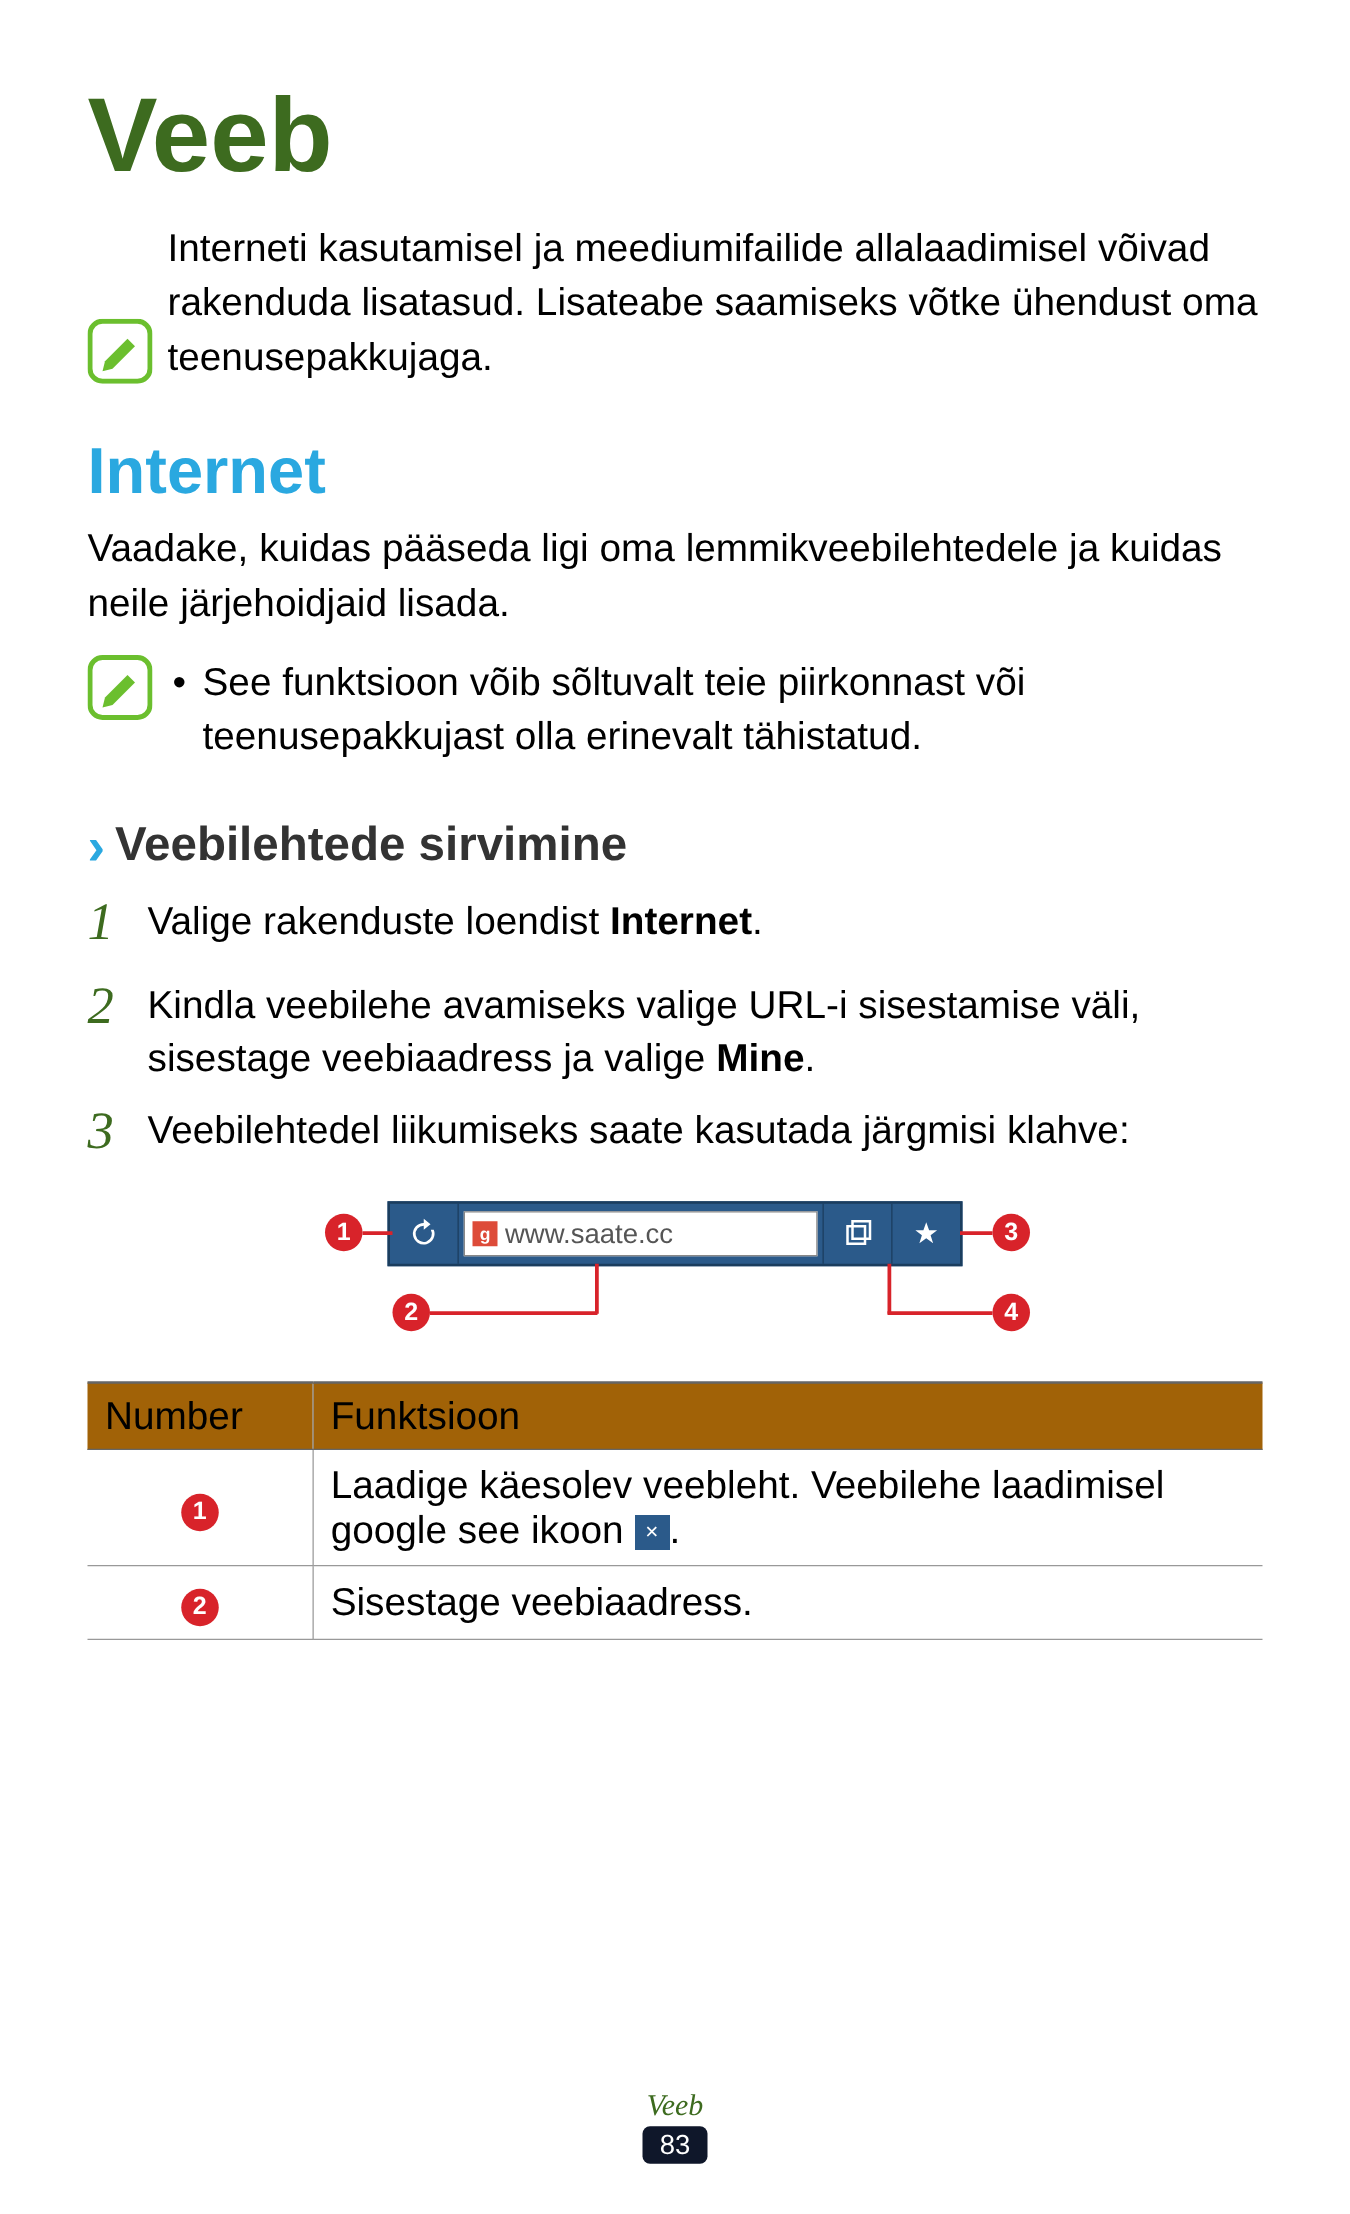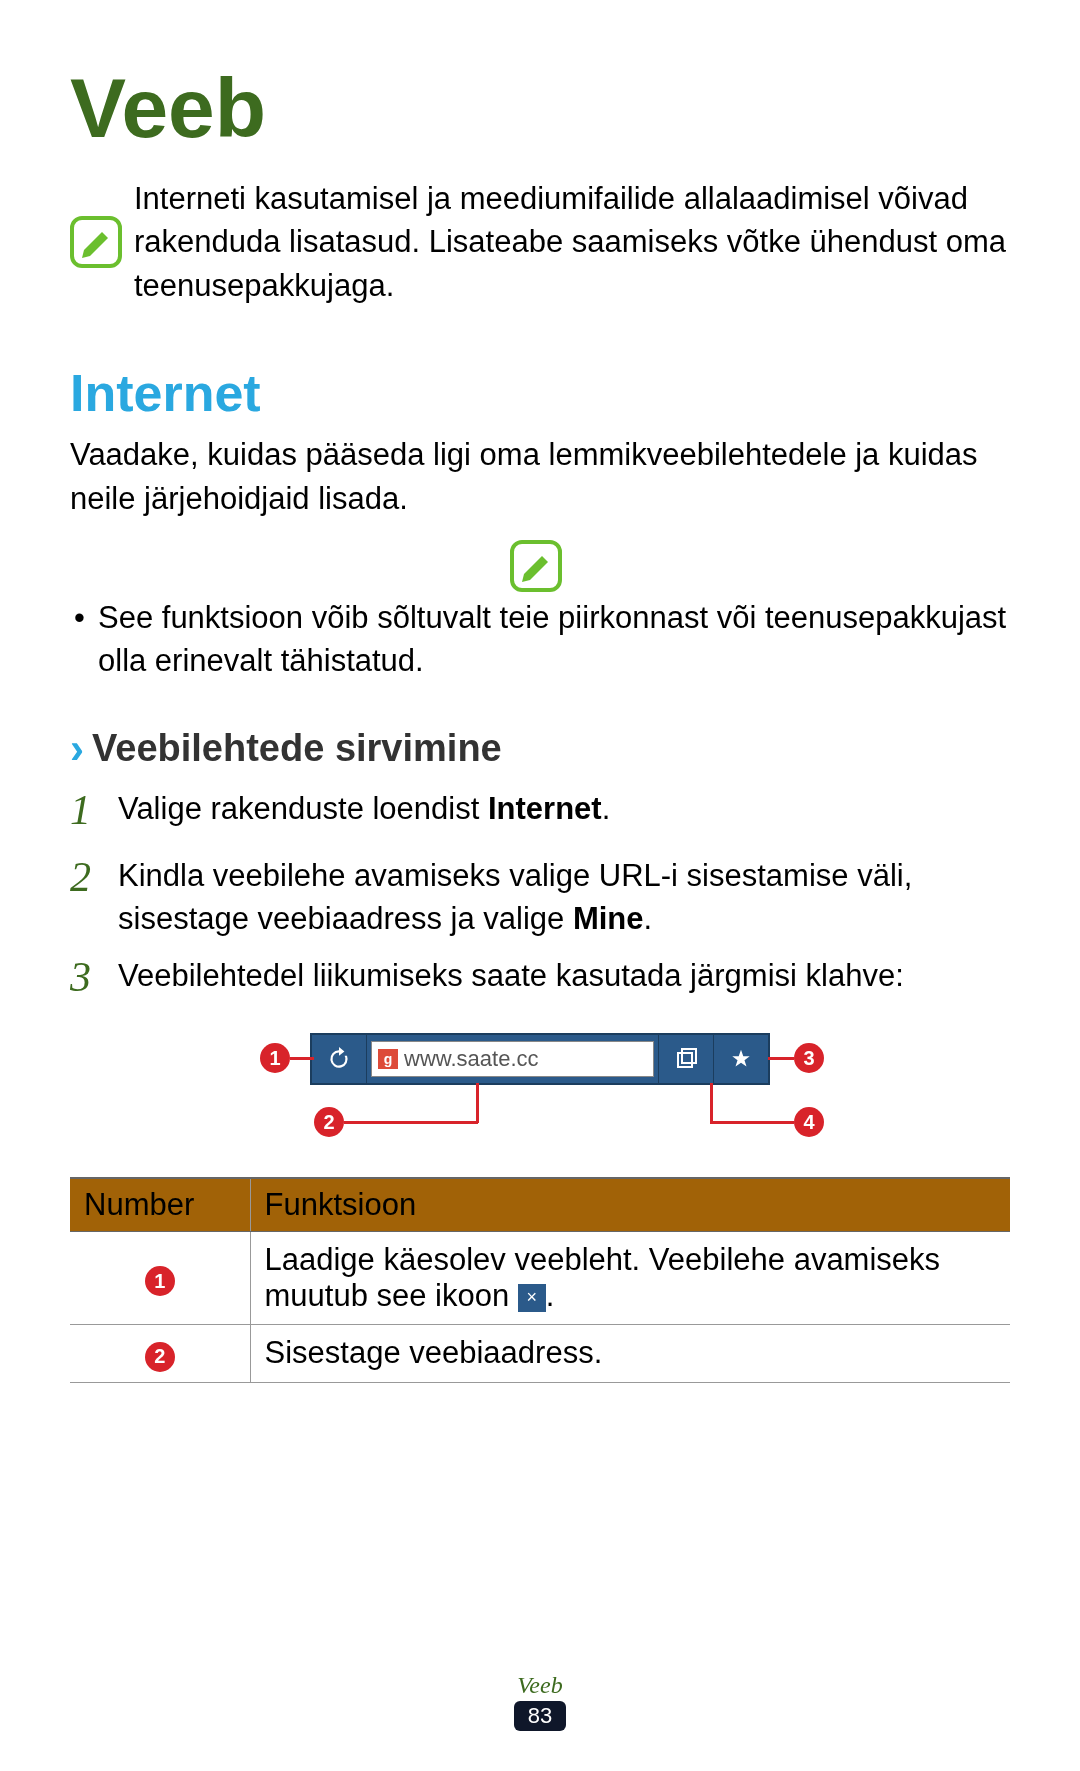--- a/index.html
+++ b/index.html
@@ -17,22 +17,22 @@
     border-radius: 19px;
   }
   .title {
     font-size: 84px;
     font-weight: bold;
     color: #3d6b1f;
     margin: 0 0 20px 0;
   }
   .note-block {
     display: flex;
-    align-items: center;
-    margin-bottom: 56px;
+    align-items: flex-end;
+    margin-bottom: 40px;
   }
   .note-icon {
     flex: 0 0 56px;
     margin-right: 8px;
   }
   .note-icon svg { display: block; }
   .note-text {
     font-size: 31px;
     line-height: 1.4;
     color: #000;
@@ -44,23 +44,22 @@
     color: #2aa8e0;
     margin: 40px 0 10px 0;
   }
   .section-desc {
     font-size: 31px;
     line-height: 1.4;
     margin: 0 0 20px 0;
   }
   .inner-note {
     display: flex;
-    align-items: center;
+    align-items: flex-start;
     margin-bottom: 30px;
-    flex-direction: column;
   }
   .inner-note .note-content {
     flex: 1;
     font-size: 31px;
     line-height: 1.4;
   }
   .bullet-list {
     list-style: none;
     padding: 0;
     margin: 0;
@@ -379,21 +378,21 @@
         <th>Number</th>
         <th>Funktsioon</th>
       </tr>
     </thead>
     <tbody>
       <tr>
         <td>
           <span class="row-marker">1</span>
         </td>
         <td>
-          <span>Laadige käesolev veebleht. Veebilehe avamiseks muutub see ikoon </span><span class="inline-icon">×</span><span>.</span>
+          <span>Laadige käesolev veebleht. Veebilehe laadimisel google see ikoon </span><span class="inline-icon">×</span><span>.</span>
         </td>
       </tr>
       <tr>
         <td>
           <span class="row-marker">2</span>
         </td>
         <td>Sisestage veebiaadress.</td>
       </tr>
     </tbody>
   </table>

